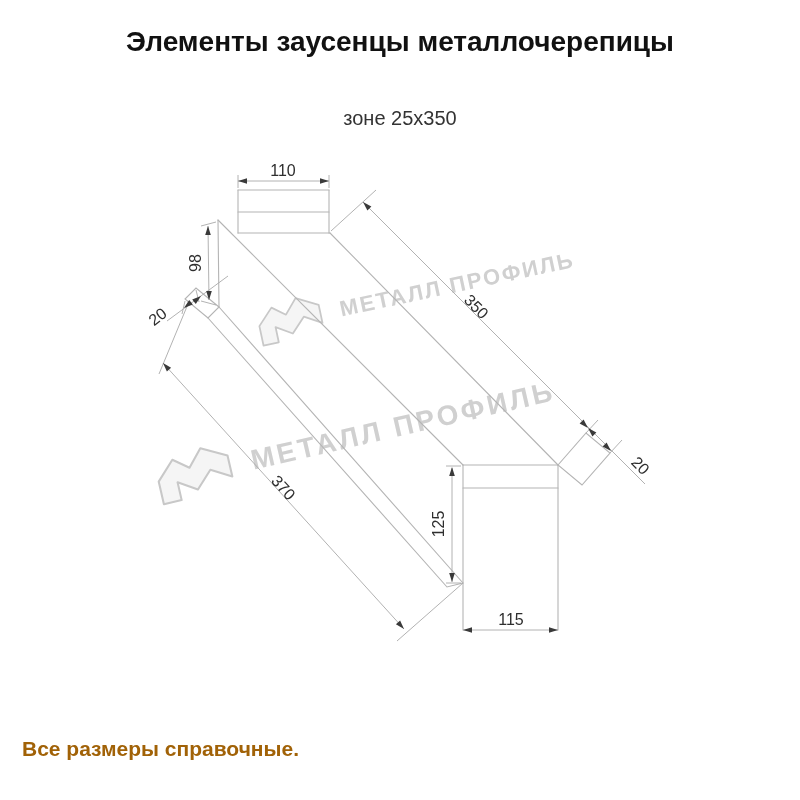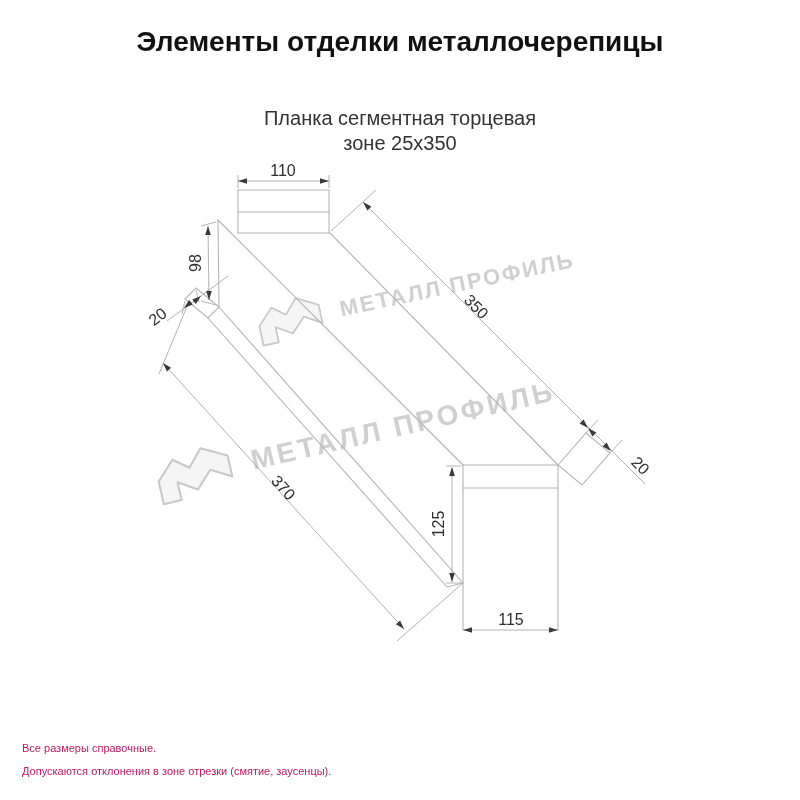--- a/index.html
+++ b/index.html
@@ -9,31 +9,30 @@
          font-size:28px;font-weight:bold;color:#111;}
   .subtitle{position:absolute;left:0;top:106px;width:800px;text-align:center;
             font-size:20px;color:#333;line-height:25px;}
   .wm{position:absolute;display:flex;align-items:center;gap:10px;
       transform-origin:left center;white-space:nowrap;font-weight:bold;
       color:#d0d0d0;text-shadow:1px 1px 0 #ffffff, -1px -1px 0 #ffffff;}
   .wm1{left:254px;top:303px;font-size:22px;letter-spacing:2px;transform:rotate(-12deg);}
   .wm2{left:152px;top:455px;font-size:28px;letter-spacing:3px;transform:rotate(-13deg);}
   .wm svg{flex:0 0 auto;}
   svg.draw{position:absolute;left:0;top:0;}
-  .footer{position:absolute;left:22px;top:737px;font-size:11px;color:#be185d;line-height:23px;}
+  .footer{position:absolute;left:22px;top:737px;font-size:21px;color:#a16207;line-height:23px;font-weight:bold;}
 </style>
 </head>
 <body>
 
 <div id="page">
 
-  <div class="title">Элементы отделки металлочерепицы</div>
+  <div class="title">Элементы заусенцы металлочерепицы</div>
 
   <div class="subtitle">
-    <div>Планка сегментная торцевая</div>
     <div>зоне 25х350</div>
   </div>
 
   <div class="wm wm1">
     <svg width="78" height="50" viewBox="0 0 110 70">
       <path d="M8 62 L8 34 L30 12 L48 26 L66 6 L96 22 L96 48 L72 34 L52 54 L30 40 L30 62 Z" fill="#f5f5f5" stroke="#c8c8c8" stroke-width="2.5" stroke-linejoin="round"></path>
     </svg>
     <span>МЕТАЛЛ ПРОФИЛЬ</span>
   </div>
 
@@ -129,16 +128,15 @@
       <text x="476" y="312" transform="rotate(45 476 307)">350</text>
       <text x="640" y="471" transform="rotate(45 640 466)">20</text>
       <text x="283" y="493" transform="rotate(47.5 283 488)">370</text>
       <text x="439" y="529" transform="rotate(-90 439 524)">125</text>
       <text x="511" y="625">115</text>
     </g>
   </svg>
 
   <div class="footer">
     <div>Все размеры справочные.</div>
-    <div>Допускаются отклонения в зоне отрезки (смятие, заусенцы).</div>
   </div>
 
 </div>
 
 </body></html>

